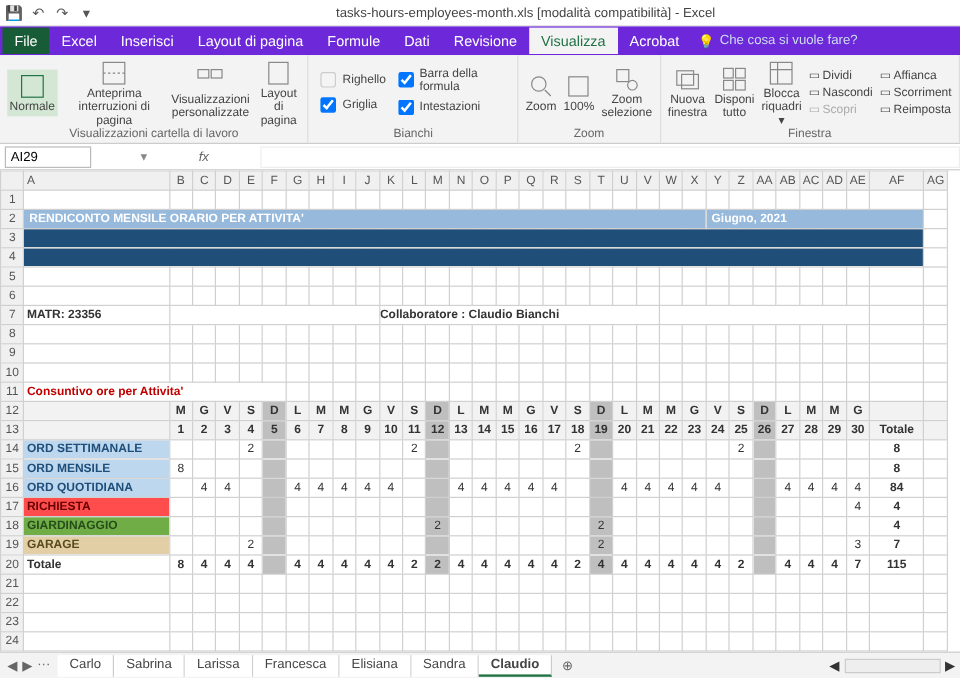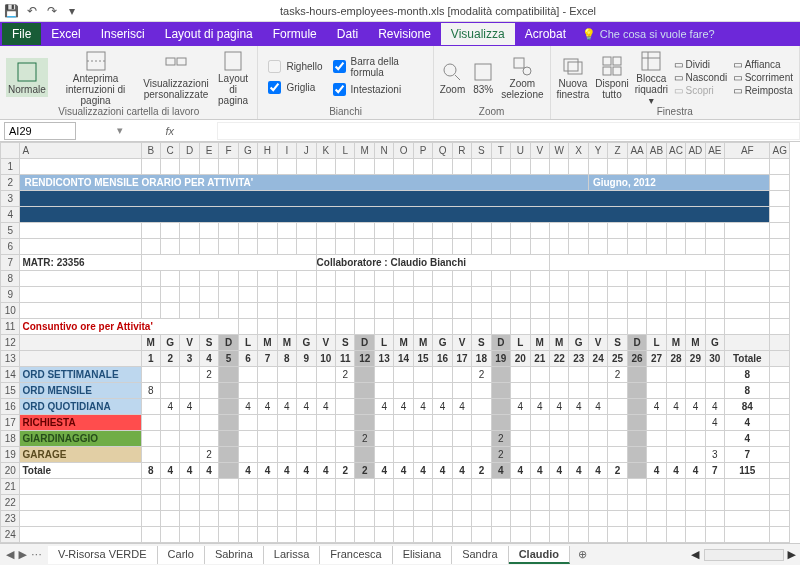--- a/index.html
+++ b/index.html
@@ -144,21 +144,21 @@
           <svg viewBox="0 0 24 24">
             <circle cx="10" cy="10" r="6" fill="none" stroke="#888"></circle>
             <line x1="15" y1="15" x2="20" y2="20" stroke="#888"></line>
           </svg>
           <span>Zoom</span>
         </div>
       <div class="rb-btn">
           <svg viewBox="0 0 24 24">
             <rect x="4" y="4" width="16" height="16" fill="none" stroke="#888"></rect>
           </svg>
-          <span>83%</span>
+          <span>100%</span>
         </div>
       <div class="rb-btn">
           <svg viewBox="0 0 24 24">
             <rect x="4" y="4" width="10" height="10" fill="none" stroke="#888"></rect>
             <circle cx="17" cy="17" r="4" fill="none" stroke="#888"></circle>
           </svg>
           <span style="white-space:pre-line">Zoom
 selezione</span>
         </div>
     </div>
@@ -286,21 +286,21 @@
           <td class="col-n"></td>
           <td class="col-n"></td>
           <td class="col-n"></td>
           <td class="col-n"></td>
           <td class="col-AF"></td>
           <td class="col-n"></td>
         </tr>
         <tr>
           <th class="rowhdr">2</th>
           <td class="title-row" colspan="24">RENDICONTO MENSILE ORARIO PER ATTIVITA'</td>
-          <td class="title-row" colspan="8" style="text-align:right;padding-right:6px;">Giugno, 2012</td>
+          <td class="title-row" colspan="8" style="text-align:right;padding-right:6px;">Giugno, 2021</td>
           <td class="col-n"></td>
         </tr>
         <tr>
           <th class="rowhdr">3</th>
           <td class="title-row-dark" colspan="32"></td>
           <td class="col-n"></td>
         </tr>
         <tr>
           <th class="rowhdr">4</th>
           <td class="title-row-dark" colspan="32"></td>
@@ -998,21 +998,20 @@
     </table>
 </div>
 
 <div class="sheet-tabs">
   <div class="st-nav">
     <span>◀</span>
     <span>▶</span>
     <span>···</span>
   </div>
   <div id="sheettabs" style="display:flex;">
-      <div class="st-tab">V-Risorsa VERDE</div>
       <div class="st-tab">Carlo</div>
       <div class="st-tab">Sabrina</div>
       <div class="st-tab">Larissa</div>
       <div class="st-tab">Francesca</div>
       <div class="st-tab">Elisiana</div>
       <div class="st-tab">Sandra</div>
       <div class="st-tab active">Claudio</div>
     </div>
   <span style="padding:0 8px;color:#666;">⊕</span>
   <div style="flex:1"></div>

